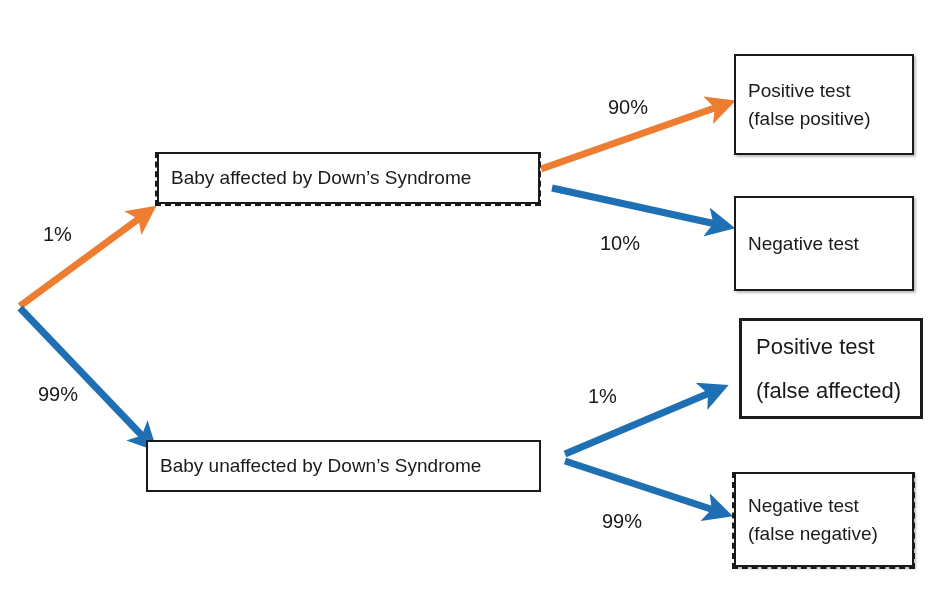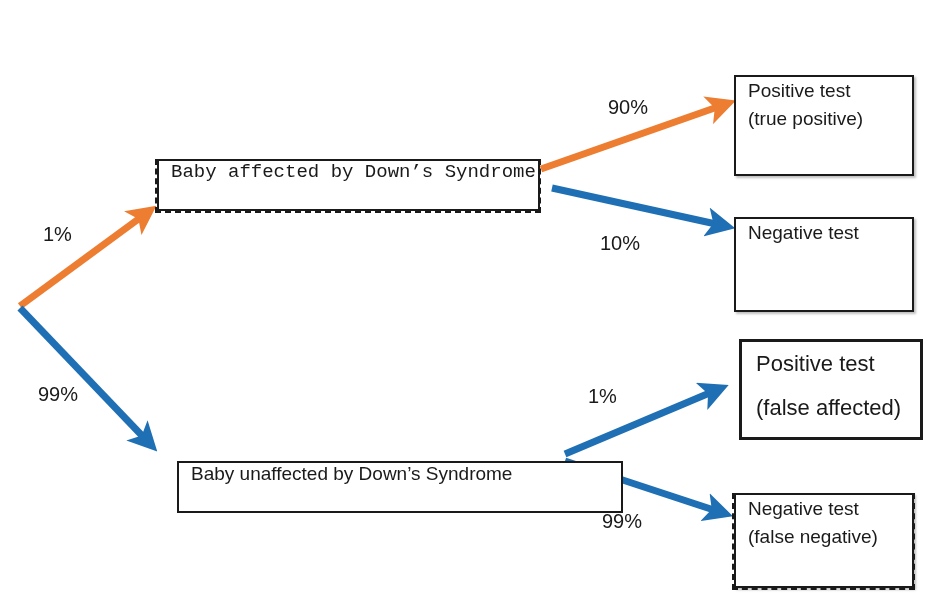--- a/index.html
+++ b/index.html
@@ -23,22 +23,22 @@
     height: 611px;
     pointer-events: none;
   }
   .node-box {
     position: absolute;
     box-sizing: border-box;
     background: #ffffff;
     border: 2px solid #1a1a1a;
     display: flex;
     flex-direction: column;
+    justify-content: center;
     color: #1a1a1a;
-    margin-top: 21px;
   }
   .node-box.shadowed {
     box-shadow: 2px 2px 2px rgba(140,140,140,0.55);
   }
   .node-box.dashed-ghost::after {
     content: "";
     position: absolute;
     left: -4px;
     top: -2px;
     right: -3px;
@@ -107,31 +107,31 @@
   <div class="prob-label" style="left:38px; top:383px;">99%</div>
 
   <div class="prob-label" style="left:608px; top:96px;">90%</div>
 
   <div class="prob-label" style="left:600px; top:232px;">10%</div>
 
   <div class="prob-label" style="left:588px; top:385px;">1%</div>
 
   <div class="prob-label" style="left:602px; top:510px;">99%</div>
 
-  <div class="node-box dashed-ghost" style="left:157px; top:138px; width:383px; height:52px;font-family:Liberation Mono, monospace;">
+  <div class="node-box dashed-ghost" style="left:157px; top:152px; width:383px; height:52px;">
     <div class="stage-label">Baby affected by Down’s Syndrome</div>
   </div>
 
-  <div class="node-box" style="left:177px; top:440px; width:446px; height:52px;">
+  <div class="node-box" style="left:146px; top:440px; width:395px; height:52px;">
     <div class="stage-label">Baby unaffected by Down’s Syndrome</div>
   </div>
 
   <div class="node-box shadowed" style="left:734px; top:54px; width:180px; height:101px;">
     <div class="outcome-line">Positive test</div>
-    <div class="outcome-line">(true positive)</div>
+    <div class="outcome-line">(false positive)</div>
   </div>
 
   <div class="node-box shadowed" style="left:734px; top:196px; width:180px; height:95px;">
     <div class="outcome-line">Negative test</div>
   </div>
 
   <div class="node-box outcome-big" style="left:739px; top:318px; width:184px; height:101px;">
     <div class="outcome-line">Positive test</div>
     <div class="outcome-line">(false affected)</div>
   </div>

